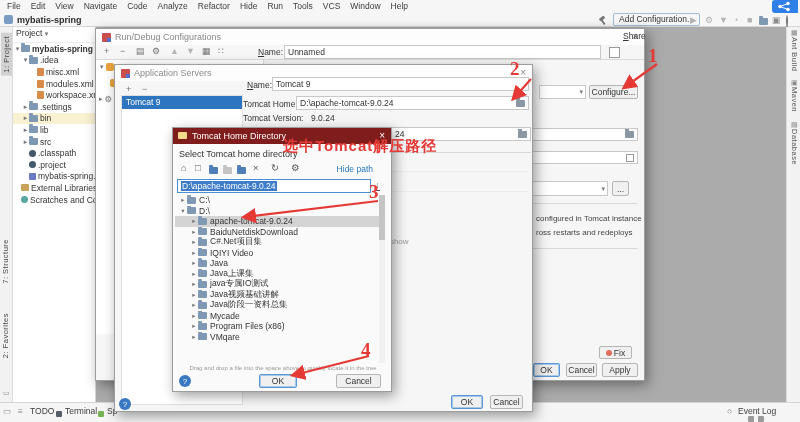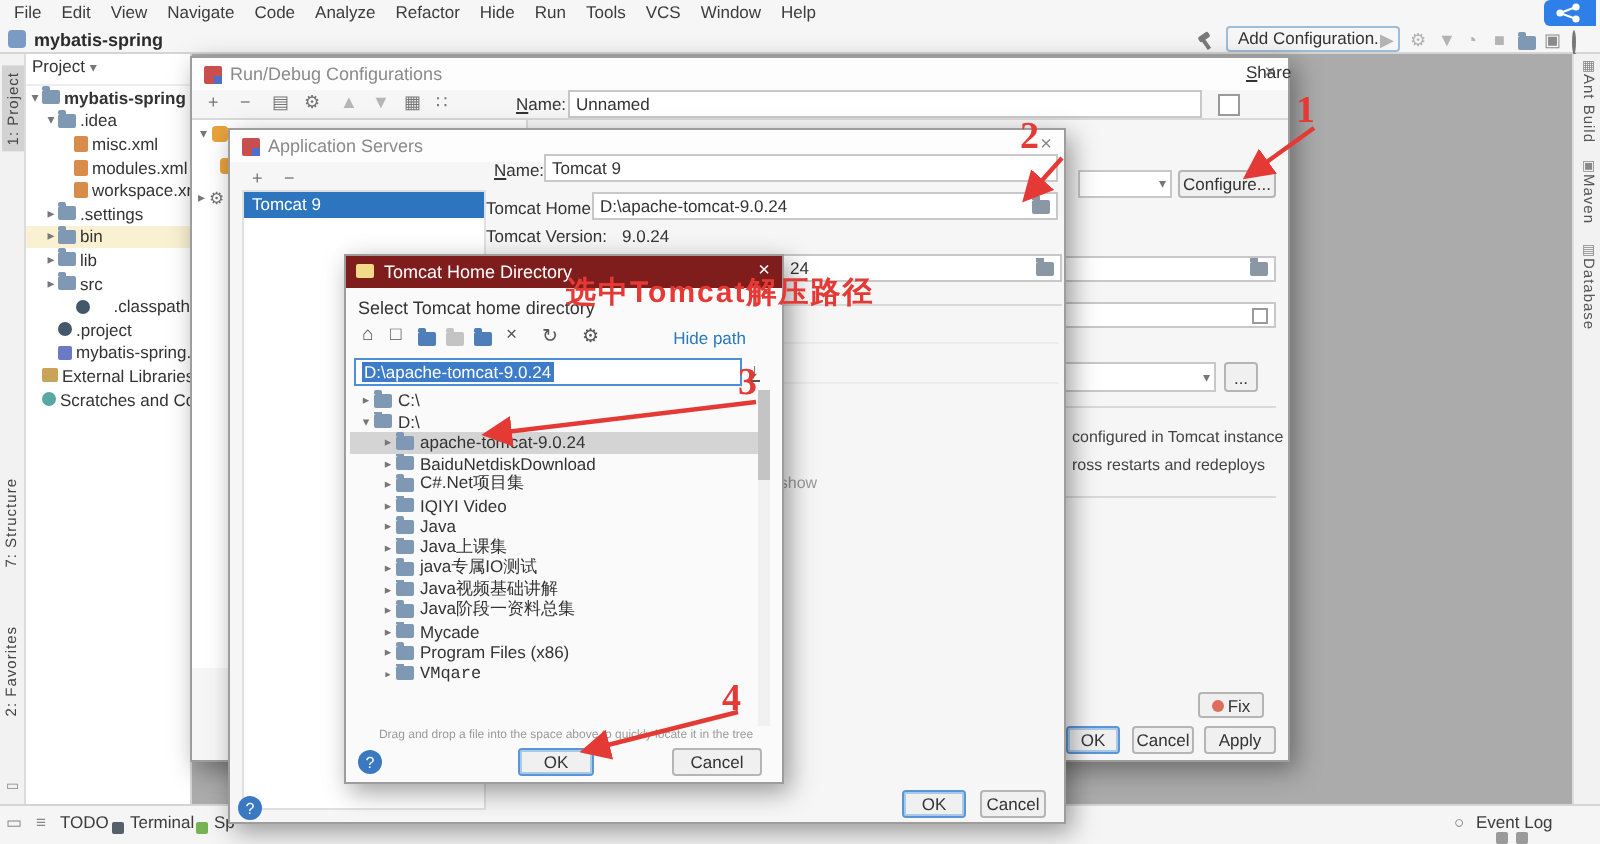--- a/index.html
+++ b/index.html
@@ -211,21 +211,21 @@
         <div class="ptrow" style="padding-left: 9px;">
           <span class="arrow">▸</span>
           <span class="ic csfolder"></span>
           <span class="lbl">lib</span>
         </div>
         <div class="ptrow" style="padding-left: 9px;">
           <span class="arrow">▸</span>
           <span class="ic csfolder"></span>
           <span class="lbl">src</span>
         </div>
-        <div class="ptrow" style="padding-left: 9px; justify-content: space-between;">
+        <div class="ptrow" style="padding-left: 9px;">
           <span class="arrow"></span>
           <span class="ic ic-file"></span>
           <span class="lbl">.classpath</span>
         </div>
         <div class="ptrow" style="padding-left: 9px;">
           <span class="arrow"></span>
           <span class="ic ic-file"></span>
           <span class="lbl">.project</span>
         </div>
         <div class="ptrow" style="padding-left: 9px;">
@@ -429,21 +429,21 @@
         <div class="chrow" style="padding-left: 15px;">
           <span class="arrow">▸</span>
           <span class="ic csfolder"></span>
           <span class="lbl">Mycade</span>
         </div>
         <div class="chrow" style="padding-left: 15px;">
           <span class="arrow">▸</span>
           <span class="ic csfolder"></span>
           <span class="lbl">Program Files (x86)</span>
         </div>
-        <div class="chrow" style="padding-left: 15px; font-family: Liberation Mono, monospace;">
+        <div class="chrow" style="padding-left: 15px;">
           <span class="arrow">▸</span>
           <span class="ic csfolder"></span>
           <span class="lbl">VMqare</span>
         </div>
       </div>
     <div class="abs" style="left:206px;top:67px;width:6px;height:168px;background:#f1f1f1">
       <div style="width:6px;height:45px;background:#c4c4c4"></div>
     </div>
     <div class="abs" id="chooser-hint" style="left:0;top:237px;width:220px">Drag and drop a file into the space above to quickly locate it in the tree</div>
     <div class="help-circle" style="left:6px;top:247px">?</div>

